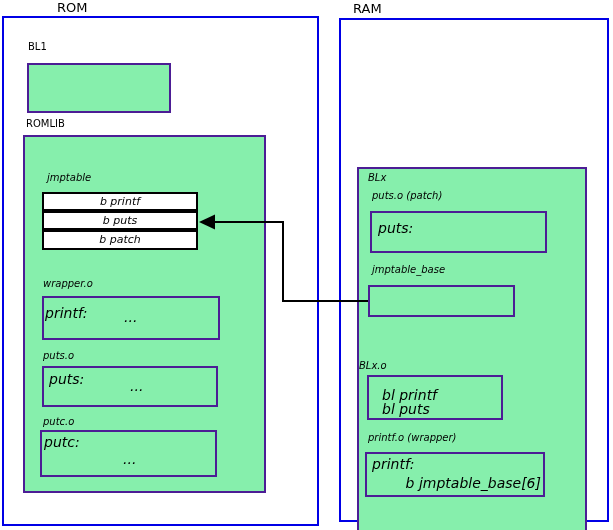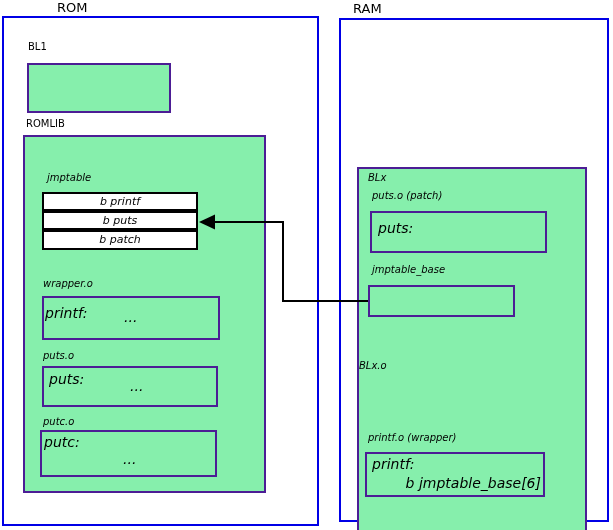--- a/index.html
+++ b/index.html
@@ -69,20 +69,24 @@
 
     <div class="label" style="left:13px;top:20px">puts.o (patch)</div>
     <div class="box" style="left:11px;top:42px;width:177px;height:42px">
       <span class="txt" style="left:6px;top:9px">puts:</span>
     </div>
 
     <div class="label" style="left:13px;top:94px">jmptable_base</div>
     <div class="box" style="left:9px;top:116px;width:147px;height:32px"></div>
 
     <div class="label" style="left:0;top:190px">BLx.o</div>
+    <div class="box" style="left:8px;top:206px;width:136px;height:45px">
+      <span class="txt" style="left:13px;top:12px">bl printf</span>
+      <span class="txt" style="left:13px;top:26px">bl puts</span>
+    </div>
 
     <div class="label" style="left:9px;top:262px">printf.o (wrapper)</div>
     <div class="box" style="left:6px;top:283px;width:180px;height:45px">
       <span class="txt" style="left:5px;top:4px">printf:</span>
       <span class="txt" style="right:2px;top:23px">b jmptable_base[6]</span>
     </div>
   </div>
 
   <svg class="arrow-svg" width="613" height="530" viewBox="0 0 613 530">
     <path d="M 368 301 L 283 301 L 283 222 L 212 222" stroke="#000000" stroke-width="2" fill="none"></path>

